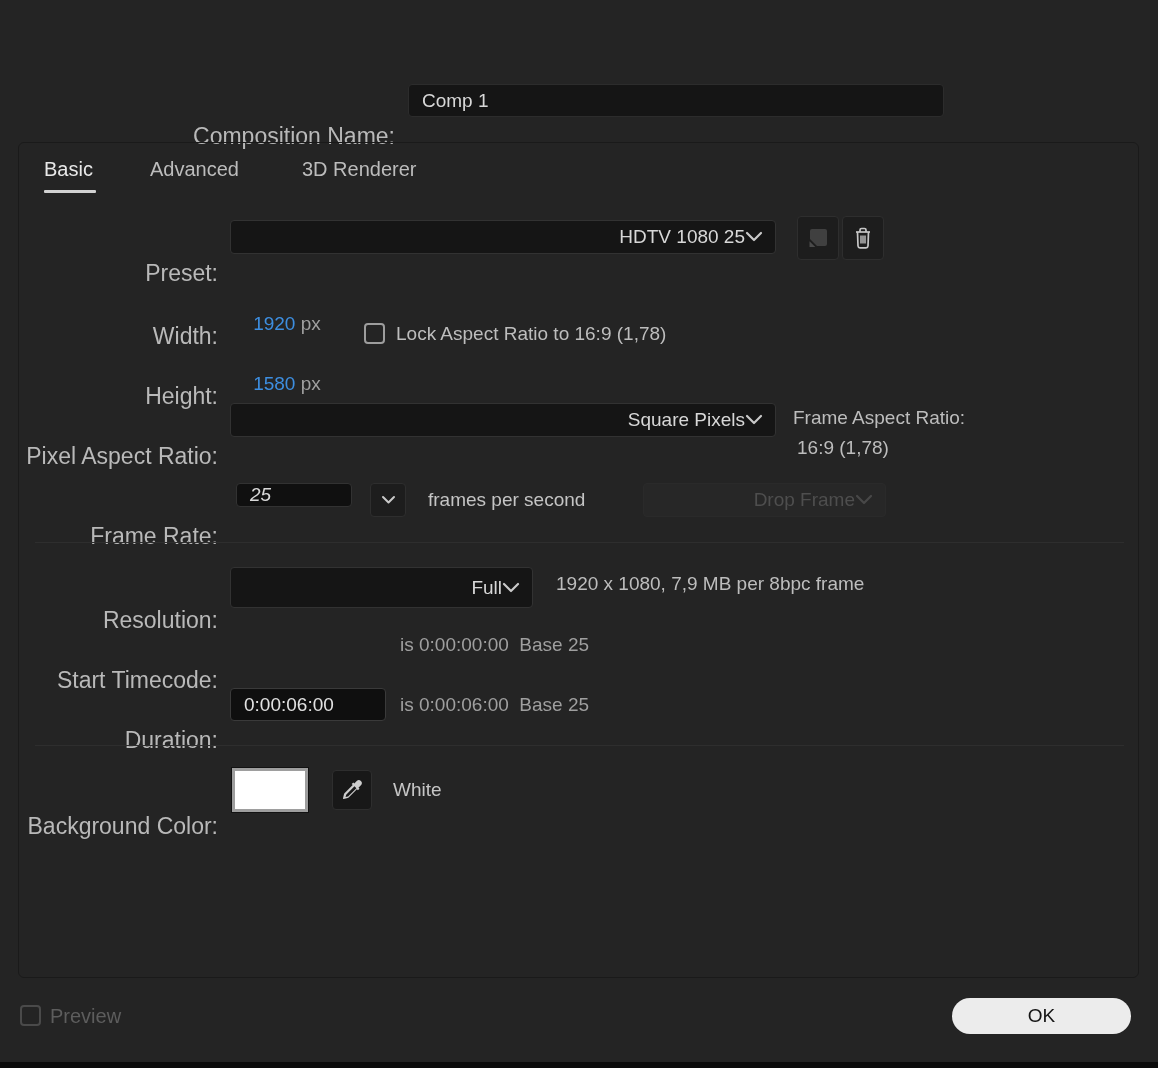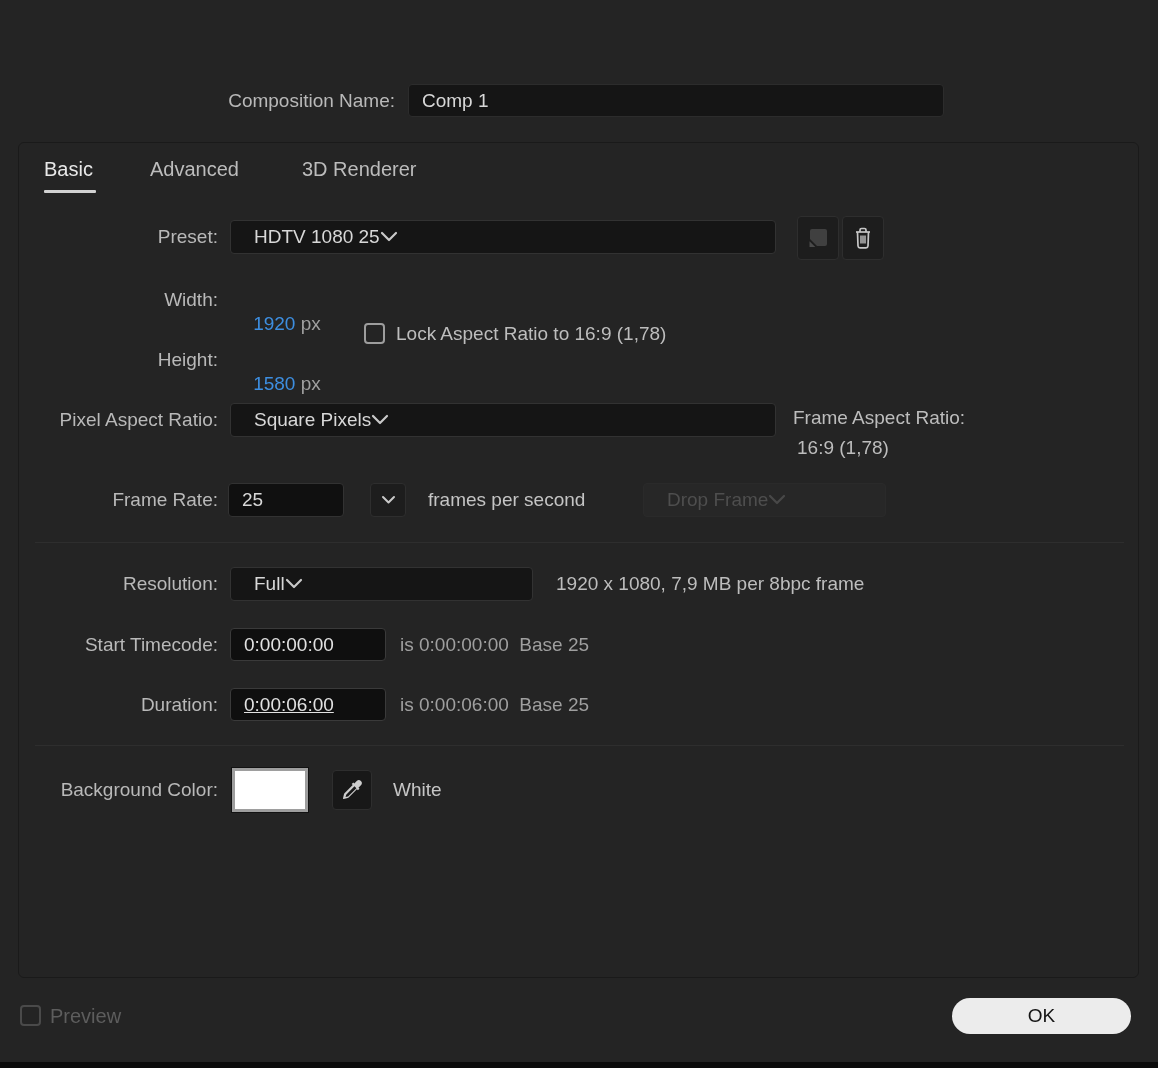--- a/index.html
+++ b/index.html
@@ -11,29 +11,29 @@
   }
   
   .titlebar{
     position:absolute;left:0;top:0;width:1158px;height:45px;
     background:linear-gradient(#cbcbcb,#c2c2c2);
     border-bottom:3px solid #efefef;
     display:flex;align-items:center;justify-content:center;
   }
   .titlebar .title{font-size:21px;font-weight:700;color:#2d2d2d;letter-spacing:.2px;}
   
-  .lbl{position:absolute;color:#b9b9b9;font-size:19px;text-align:right;white-space:nowrap;}
+  .lbl{position:absolute;color:#b9b9b9;font-size:23px;text-align:right;white-space:nowrap;margin-top:36px;}
   .txt{position:absolute;color:#bdbdbd;font-size:19px;white-space:pre;}
   .dim{color:#9f9f9f;}
   .field{
     position:absolute;background:#151515;border:1px solid #323232;border-radius:4px;
     color:#d8d8d8;font-size:19px;display:flex;align-items:center;box-sizing:border-box;
   }
   .field .val{padding-left:13px;white-space:nowrap;}
-  .dropdown{justify-content:flex-start;cursor:default;padding-left:10px;}
+  .dropdown{justify-content:flex-end;cursor:default;padding-left:10px;}
   .dropdown .chev{margin-right:12px;display:flex;align-items:center;}
   .btn-sq{
     position:absolute;width:42px;height:44px;background:#1d1d1d;border:1px solid #2e2e2e;
     border-radius:4px;box-sizing:border-box;display:flex;align-items:center;justify-content:center;
   }
   .checkbox{
     position:absolute;width:21px;height:21px;border:2px solid #9d9d9d;border-radius:4px;
     background:transparent;box-sizing:border-box;
   }
   .checkbox.disabled{border-color:#4a4a4a;}
@@ -128,21 +128,21 @@
     <span class="chev">
       <svg width="18" height="12" viewBox="0 0 18 12">
           <polyline points="2,2 9,9 16,2" fill="none" stroke="#c9c9c9" stroke-width="2.2" stroke-linecap="round" stroke-linejoin="round"></polyline>
         </svg>
     </span>
   </div>
   <div class="txt" style="left:774px;top:406px;line-height:24px;margin-left:19px;">Frame Aspect Ratio:</div>
   <div class="txt" style="left:797px;top:436px;line-height:24px;">16:9 (1,78)</div>
 
   <div class="lbl" style="right:940px;top:483px;line-height:34px;">Frame Rate:</div>
-  <div class="field" style="left:228px;top:483px;width:116px;height:34px;background:#101010;">
+  <div class="field" style="left:236px;top:483px;width:116px;height:24px;background:#101010;font-style:italic;">
     <span class="val">25</span>
   </div>
   <div class="btn-sq" style="left:370px;top:483px;width:36px;height:34px;">
     <span>
       <svg width="15" height="10" viewBox="0 0 15 10">
           <polyline points="2,2 7.5,7.5 13,2" fill="none" stroke="#c9c9c9" stroke-width="2" stroke-linecap="round" stroke-linejoin="round"></polyline>
         </svg>
     </span>
   </div>
   <div class="txt" style="left:428px;top:488px;line-height:24px;color:#c4c4c4;">frames per second</div>
@@ -151,39 +151,36 @@
     <span class="chev">
       <svg width="18" height="12" viewBox="0 0 18 12">
           <polyline points="2,2 9,9 16,2" fill="none" stroke="#484848" stroke-width="2.2" stroke-linecap="round" stroke-linejoin="round"></polyline>
         </svg>
     </span>
   </div>
 
   <div class="divider" style="top:542px;"></div>
 
   <div class="lbl" style="right:940px;top:567px;line-height:34px;">Resolution:</div>
-  <div class="field dropdown" style="left:230px;top:567px;width:303px;height:34px;">
+  <div class="field dropdown" style="left:230px;top:567px;width:303px;height:41px;">
     <span class="val">Full</span>
     <span class="chev">
       <svg width="18" height="12" viewBox="0 0 18 12">
           <polyline points="2,2 9,9 16,2" fill="none" stroke="#c9c9c9" stroke-width="2.2" stroke-linecap="round" stroke-linejoin="round"></polyline>
         </svg>
     </span>
   </div>
   <div class="txt" style="left:556px;top:572px;line-height:24px;">1920 x 1080, 7,9 MB per 8bpc frame</div>
 
   <div class="lbl" style="right:940px;top:628px;line-height:33px;text-align:right;">Start Timecode:</div>
-  <div class="field" style="left:230px;top:628px;width:156px;height:33px;background:#0f0f0f;border-color:#3a3a3a;">
-    <span class="val" style="color:#e2e2e2;">0:00:00:00</span>
-  </div>
   <div class="txt dim" style="left:400px;top:633px;line-height:24px;">is 0:00:00:00  Base 25</div>
 
   <div class="lbl" style="right:940px;top:688px;line-height:33px;">Duration:</div>
   <div class="field" style="left:230px;top:688px;width:156px;height:33px;background:#0f0f0f;border-color:#3a3a3a;">
-    <span class="val" style="color:#e2e2e2;text-decoration:underline;">0:00:06:00</span>
+    <span class="val" style="color:#e2e2e2;">0:00:06:00</span>
   </div>
   <div class="txt dim" style="left:400px;top:693px;line-height:24px;">is 0:00:06:00  Base 25</div>
 
   <div class="divider" style="top:745px;"></div>
 
   <div class="lbl" style="right:940px;top:768px;line-height:44px;">Background Color:</div>
   <div class="swatch"></div>
   <div class="btn-sq" style="left:332px;top:770px;width:40px;height:40px;background:#181818;">
     <span>
       <svg width="24" height="24" viewBox="0 0 24 24">

